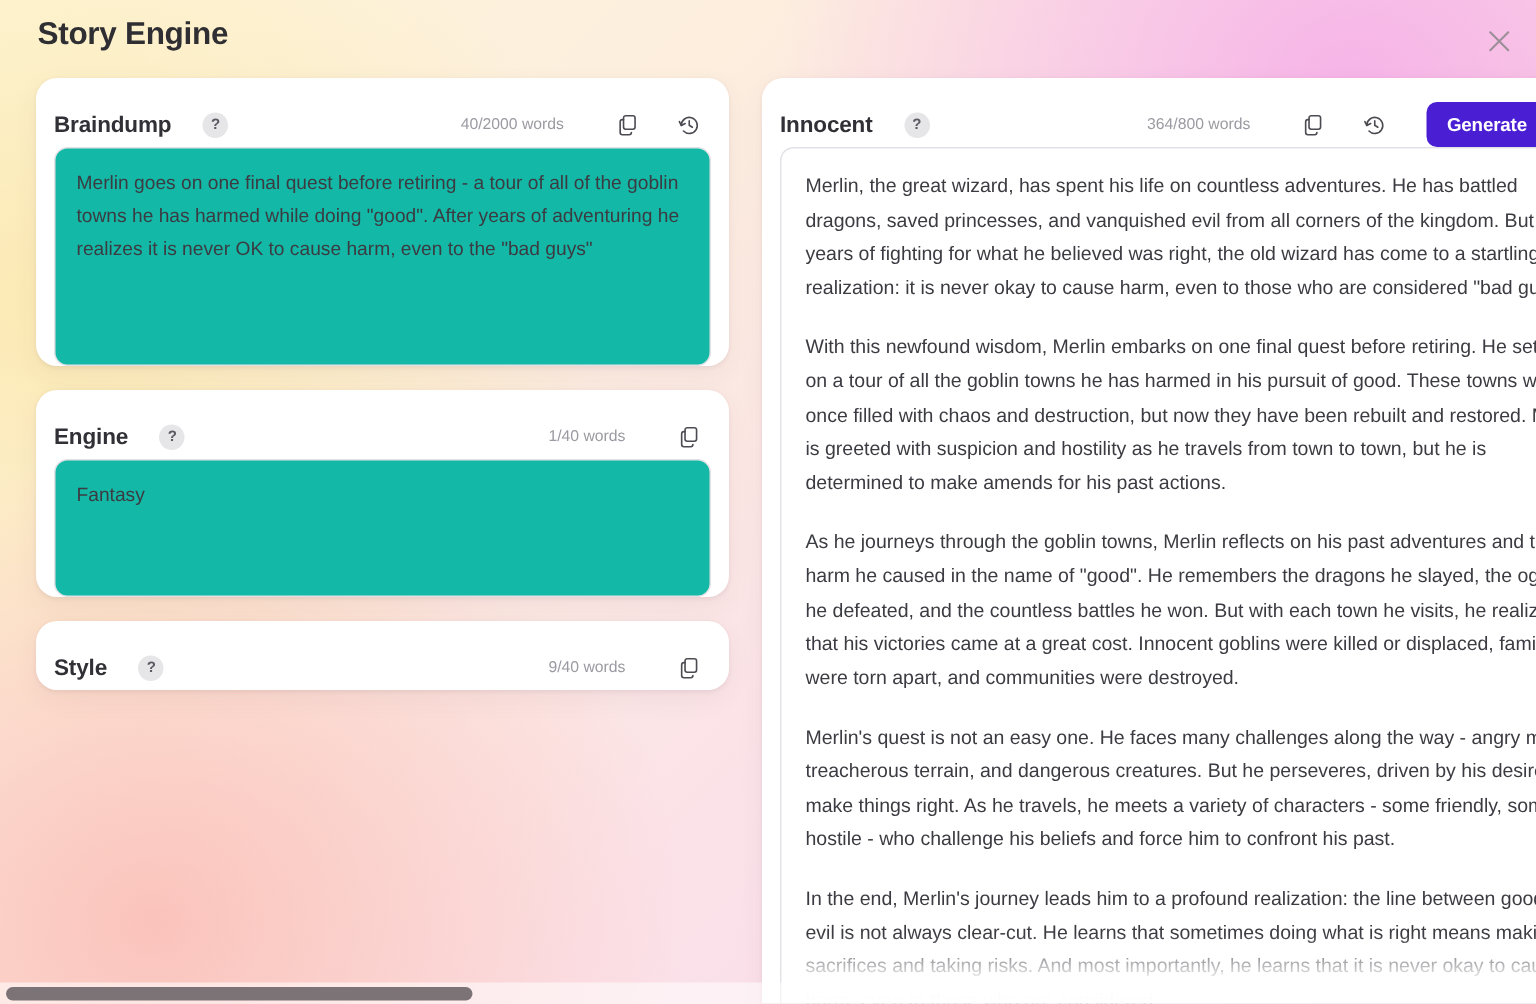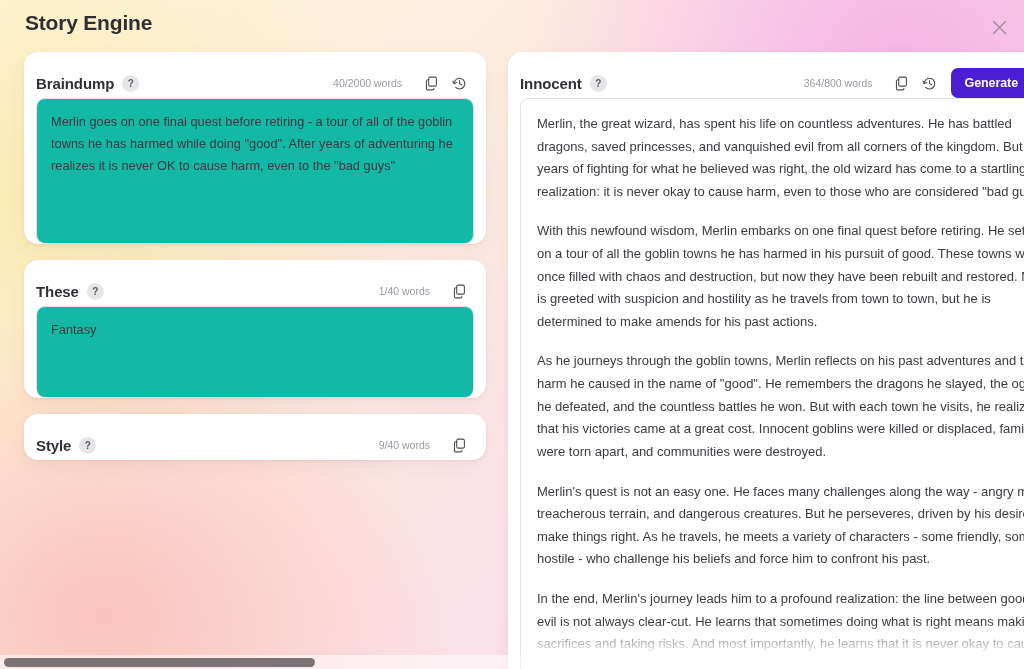--- a/index.html
+++ b/index.html
@@ -65,20 +65,21 @@
     border-radius: 14px;
     box-shadow: 0 1px 3px rgba(60,40,60,0.07), 0 6px 18px rgba(90,60,90,0.06);
     margin-bottom: 16px;
     padding: 0;
   }
   .card-head {
     display: flex;
     align-items: center;
     height: 46px;
     padding: 16px 16px 0 12px;
+    gap: 13px;
   }
   .card-title {
     font-size: 15px;
     font-weight: bold;
     color: #303036;
     letter-spacing: -0.1px;
   }
   .help-badge {
     width: 17px; height: 17px;
     border-radius: 50%;
@@ -238,21 +239,21 @@
             <path d="M8 4.9 V8 L10.2 9.4" stroke="#4b4b52" stroke-width="1.15" fill="none" stroke-linecap="round"></path>
           </svg>
         </span>
       </button>
     </div>
     <div class="field tall">Merlin goes on one final quest before retiring - a tour of all of the goblin towns he has harmed while doing "good". After years of adventuring he realizes it is never OK to cause harm, even to the "bad guys"</div>
   </div>
 
   <div class="card">
     <div class="card-head">
-      <span class="card-title">These</span>
+      <span class="card-title">Engine</span>
       <span class="help-badge">?</span>
       <span class="head-spacer"></span>
       <span class="word-count">1/40 words</span>
       <button class="icon-btn">
         <span>
           <svg width="15" height="15" viewBox="0 0 16 16">
             <rect x="5" y="1.2" width="8.2" height="9.6" rx="1.6" stroke="#4b4b52" stroke-width="1.15" fill="none"></rect>
             <path d="M10.6 13.2 A1.6 1.6 0 0 1 9 14.8 H4.2 A1.6 1.6 0 0 1 2.6 13.2 V5.6 A1.6 1.6 0 0 1 4.2 4 H5" stroke="#4b4b52" stroke-width="1.15" fill="none" stroke-linecap="round"></path>
           </svg>
         </span>

